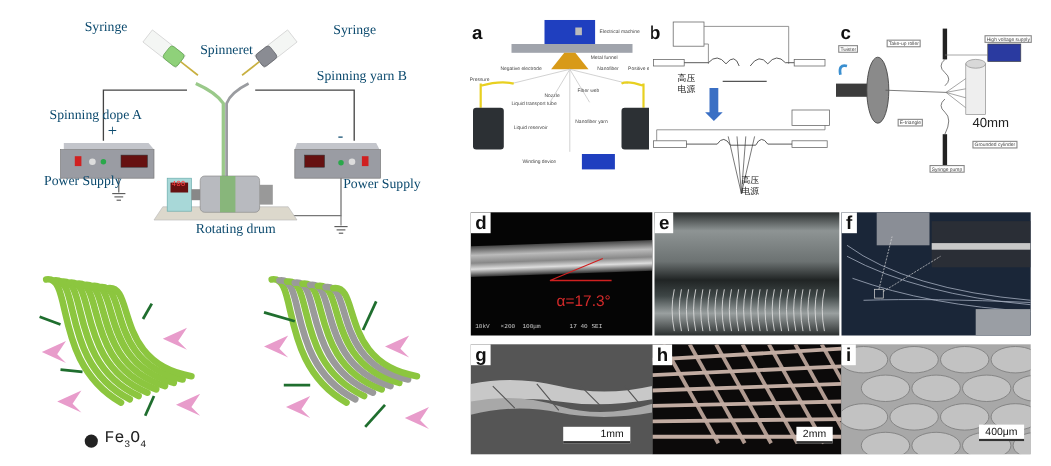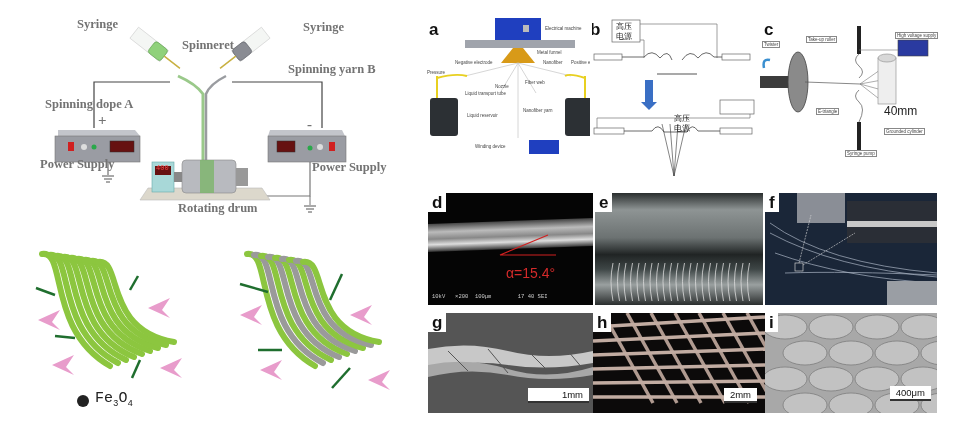--- a/index.html
+++ b/index.html
@@ -1,23 +1,23 @@
 <!DOCTYPE html>
 <html><head>
 <meta charset="utf-8">
 <style>
   html,body{margin:0;padding:0;background:#fff;}
   body{width:955px;height:424px;position:relative;overflow:hidden;font-family:"Liberation Serif",serif;}
   .abs{position:absolute;}
-  .lbl{position:absolute;font-family:"Liberation Serif",serif;font-weight:bold;font-size:12.5px;color:#737373;white-space:nowrap;text-align:center;}
+  .lbl{position:absolute;font-family:"Liberation Serif",serif;font-weight:normal;font-size:12.5px;color:#0c4a6e;white-space:nowrap;text-align:center;}
   .plabel{position:absolute;font-family:"Liberation Sans",sans-serif;font-weight:bold;font-size:17px;color:#111;background:#fff;padding:0 4px;line-height:19px;}
   .tiny{position:absolute;font-family:"Liberation Sans",sans-serif;font-size:4.5px;color:#444;white-space:nowrap;}
   .panel{position:absolute;overflow:hidden;}
   .scale{position:absolute;background:#fff;font-family:"Liberation Sans",sans-serif;font-size:9.5px;color:#111;padding:1px 6px;border-bottom:2px solid #333;}
-  .cn{position:absolute;font-family:Liberation Mono, monospace;font-size:8px;color:#222;line-height:10px;}
+  .cn{position:absolute;font-family:Liberation Mono, monospace;font-size:8px;color:#222;line-height:10px;margin-top:46px;}
 </style>
 </head>
 <body>
 
 <div class="abs" style="left:0;top:0;width:400px;height:220px;">
   <svg width="400" height="220">
 
     <polyline points="170,82 94,82 94,128" fill="none" stroke="#444" stroke-width="1.2"></polyline>
     <polyline points="232,82 322,82 322,128" fill="none" stroke="#444" stroke-width="1.2"></polyline>
     <line x1="108" y1="160" x2="108" y2="175" stroke="#555" stroke-width="1"></line>
@@ -201,21 +201,21 @@
   <span class="tiny" style="left:85px;top:132px;border:0.5px solid #888;padding:0 1px;">Syringe pump</span>
   <span class="abs" style="left:124px;top:86px;font-family:'Liberation Sans',sans-serif;font-size:12px;color:#222;text-align:right;">40mm</span>
 </div>
 
 <div class="panel" style="left:428px;top:193px;width:165px;height:112px;background:#050505;">
   <div class="abs" style="left:0;top:28px;width:165px;height:28px;background:linear-gradient(180deg,#444 0%,#bbb 30%,#888 55%,#ddd 75%,#333 100%);transform:skewY(-2deg);"></div>
   <svg class="abs" style="left:0;top:0" width="165" height="112">
     <polyline points="120,42 72,62 128,62" fill="none" stroke="#d02020" stroke-width="1.2"></polyline>
   </svg>
   <span class="plabel" style="left:0;top:0;">d</span>
-  <span class="abs" style="left:78px;top:72px;font-family:'Liberation Sans',sans-serif;font-size:14px;color:#d42a2a;">α=15.4°</span>
+  <span class="abs" style="left:78px;top:72px;font-family:'Liberation Sans',sans-serif;font-size:14px;color:#d42a2a;">α=17.3°</span>
   <span class="abs" style="left:4px;top:100px;font-family:'Liberation Mono',monospace;font-size:5.5px;color:#ccc;white-space:pre;">10kV   ×200  100μm        17 40 SEI</span>
 </div>
 
 <div class="panel" style="left:595px;top:193px;width:168px;height:112px;background:linear-gradient(180deg,#2a2e2e 0%,#8e9494 15%,#6c7272 40%,#202424 55%,#3e4646 68%,#9aa0a0 82%,#2a2e2e 100%);">
   <svg class="abs" style="left:0;top:0" width="168" height="112" id="e-svg">
       <path d="M18,70 Q14,88 18,108" stroke="#ddd" stroke-width="0.8" fill="none"></path>
       <path d="M24.5,70 Q20.5,88 24.5,108" stroke="#ddd" stroke-width="0.8" fill="none"></path>
       <path d="M31,70 Q27,88 31,108" stroke="#ddd" stroke-width="0.8" fill="none"></path>
       <path d="M37.5,70 Q33.5,88 37.5,108" stroke="#ddd" stroke-width="0.8" fill="none"></path>
       <path d="M44,70 Q40,88 44,108" stroke="#ddd" stroke-width="0.8" fill="none"></path>
@@ -254,21 +254,21 @@
   <span class="plabel" style="left:0;top:0;">f</span>
 </div>
 
 <div class="panel" style="left:428px;top:313px;width:165px;height:100px;background:#555;">
   <svg class="abs" style="left:0;top:0" width="165" height="100">
     <path d="M0,36 Q40,28 80,38 T165,38 L165,50 Q120,58 80,52 T0,56 Z" fill="#c8c8c8"></path>
     <path d="M0,52 Q40,44 80,56 T165,54 L165,62 Q120,70 80,62 T0,64 Z" fill="#a8a8a8"></path>
     <path d="M20,38 L40,58 M60,36 L80,60 M100,38 L120,58 M140,38 L155,56" stroke="#555" stroke-width="1"></path>
   </svg>
   <span class="plabel" style="left:0;top:0;">g</span>
-  <span class="scale" style="right:4px;bottom:10px;padding-left:34px;">1mm</span>
+  <span class="scale" style="right:20px;bottom:10px;padding-left:34px;">1mm</span>
 </div>
 
 <div class="panel" style="left:593px;top:313px;width:172px;height:100px;background:#0c0a0a;">
   <svg class="abs" style="left:0;top:0" width="172" height="100" id="h-svg">
       <line x1="10" y1="0" x2="60" y2="90" stroke="#b09a90" stroke-width="3.5"></line>
       <line x1="34" y1="0" x2="84" y2="90" stroke="#b09a90" stroke-width="3.5"></line>
       <line x1="58" y1="0" x2="108" y2="90" stroke="#b09a90" stroke-width="3.5"></line>
       <line x1="82" y1="0" x2="132" y2="90" stroke="#b09a90" stroke-width="3.5"></line>
       <line x1="106" y1="0" x2="156" y2="90" stroke="#b09a90" stroke-width="3.5"></line>
       <line x1="130" y1="0" x2="180" y2="90" stroke="#b09a90" stroke-width="3.5"></line>

